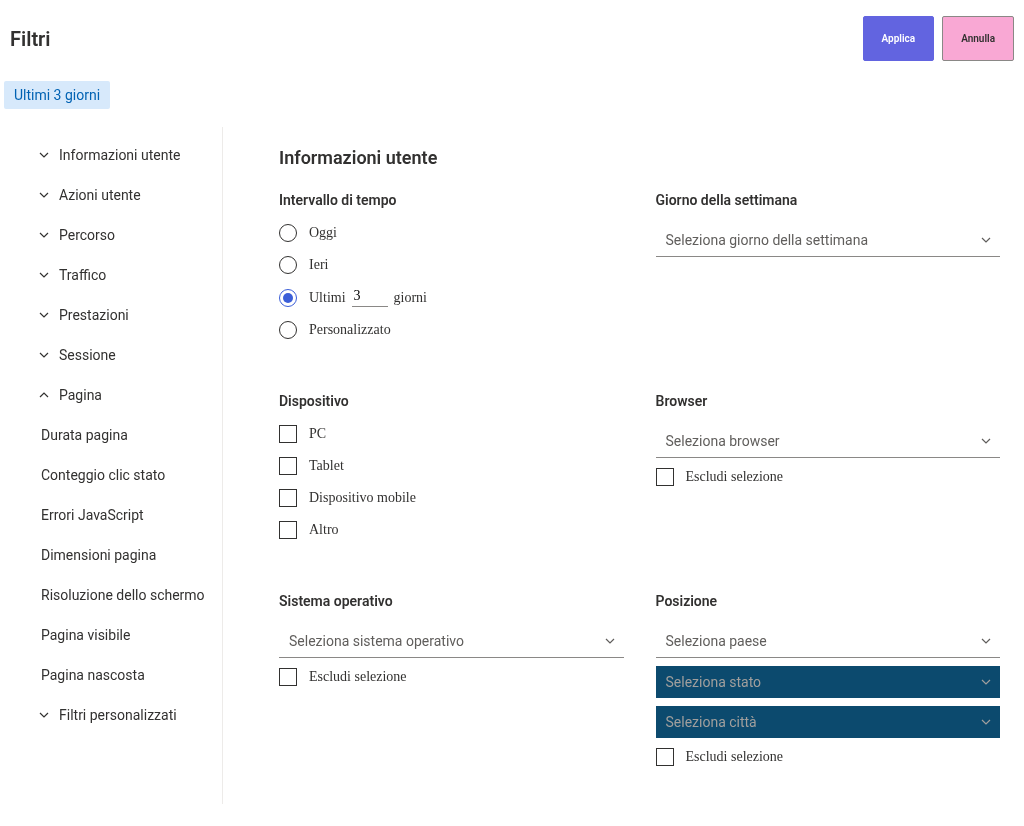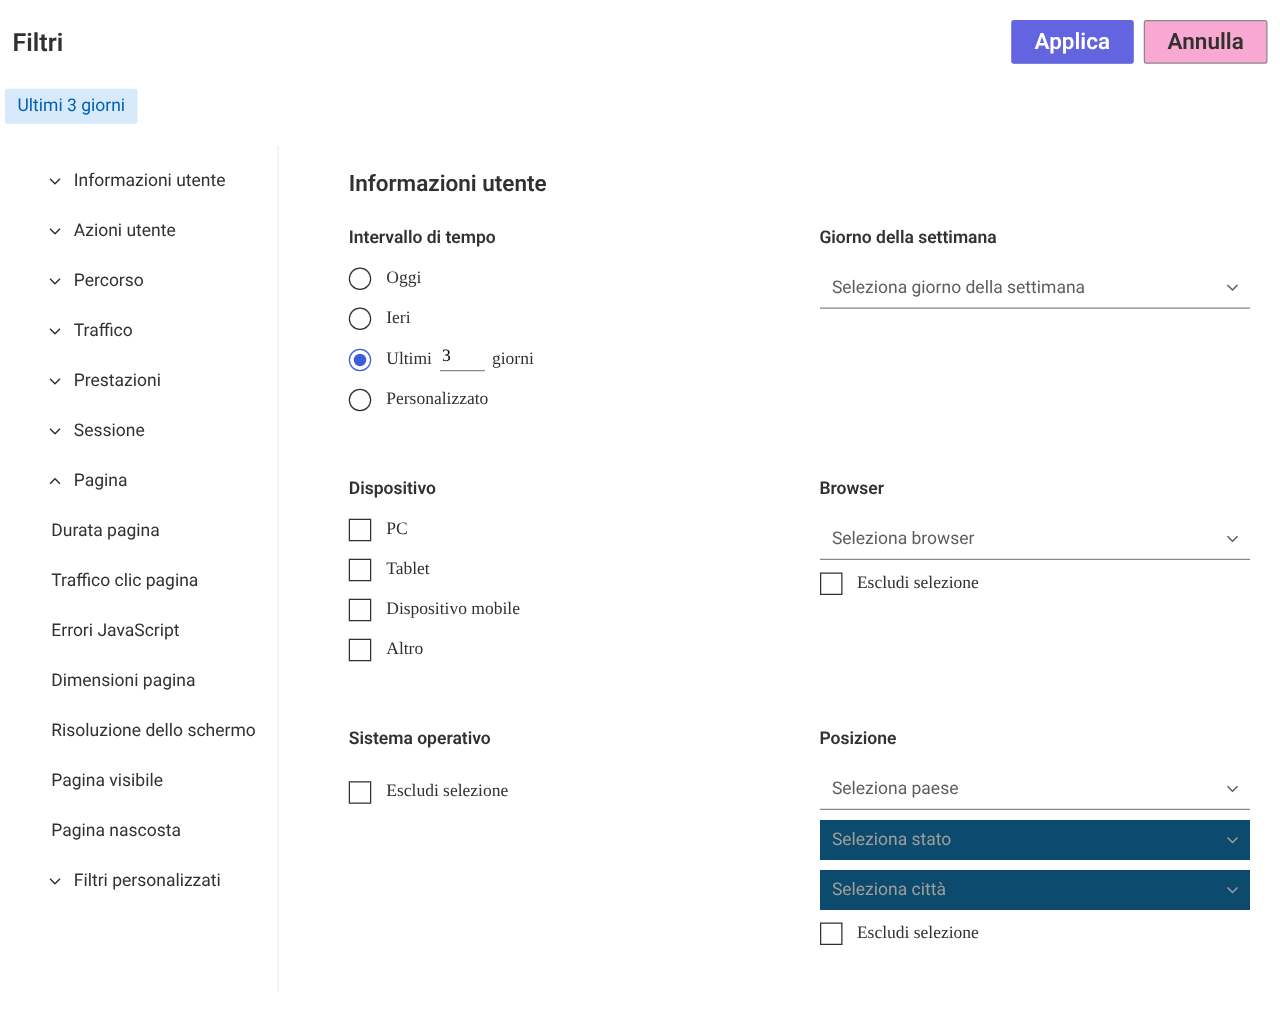--- a/index.html
+++ b/index.html
@@ -16,22 +16,22 @@
   padding: 16px 10px 16px 10px;
 }
 .header h1 {
   font-size: 20px;
   font-weight: 600;
   color: #323130;
 }
 .header-buttons { display: flex; gap: 8px; }
 .btn {
   font-family: inherit;
-  font-size: 18px;
-  padding: 6px 18px;
+  font-size: 10px;
+  padding: 16px 18px;
   border-radius: 2px;
   cursor: pointer;
   border: 1px solid transparent;
   font-weight: 600;
 }
 .btn-primary {
   background: #6264e0;
   color: #fff;
   border-color: #6264e0;
 }
@@ -241,21 +241,21 @@
       </div>
       <div class="sidebar-item">
         <span class="chev">
           <svg width="12" height="12" viewBox="0 0 12 12">
             <path d="M2 8l4-4 4 4" stroke="currentColor" stroke-width="1.2" fill="none"></path>
           </svg>
         </span>
         <span>Pagina</span>
       </div>
       <div class="sidebar-subitem">Durata pagina</div>
-      <div class="sidebar-subitem">Traffico clic pagina</div>
+      <div class="sidebar-subitem">Conteggio clic stato</div>
       <div class="sidebar-subitem">Errori JavaScript</div>
       <div class="sidebar-subitem">Dimensioni pagina</div>
       <div class="sidebar-subitem">Risoluzione dello schermo</div>
       <div class="sidebar-subitem">Pagina visibile</div>
       <div class="sidebar-subitem">Pagina nascosta</div>
       <div class="sidebar-item">
         <span class="chev">
           <svg width="12" height="12" viewBox="0 0 12 12">
             <path d="M2 4l4 4 4-4" stroke="currentColor" stroke-width="1.2" fill="none"></path>
           </svg>
@@ -342,20 +342,28 @@
         <div class="check-row">
           <span class="checkbox"></span>
           <span>Escludi selezione</span>
         </div>
       </div>
     </div>
 
     <div class="row" style="margin-bottom:0">
       <div class="col">
         <div class="group-label">Sistema operativo</div>
+        <div class="select">
+          <span>Seleziona sistema operativo</span>
+          <span class="chev-down">
+            <svg width="12" height="12" viewBox="0 0 12 12">
+                <path d="M2 4l4 4 4-4" stroke="currentColor" stroke-width="1.2" fill="none"></path>
+              </svg>
+          </span>
+        </div>
         <div class="spacer-small"></div>
         <div class="check-row">
           <span class="checkbox"></span>
           <span>Escludi selezione</span>
         </div>
       </div>
 
       <div class="col">
         <div class="group-label">Posizione</div>
         <div class="select">

